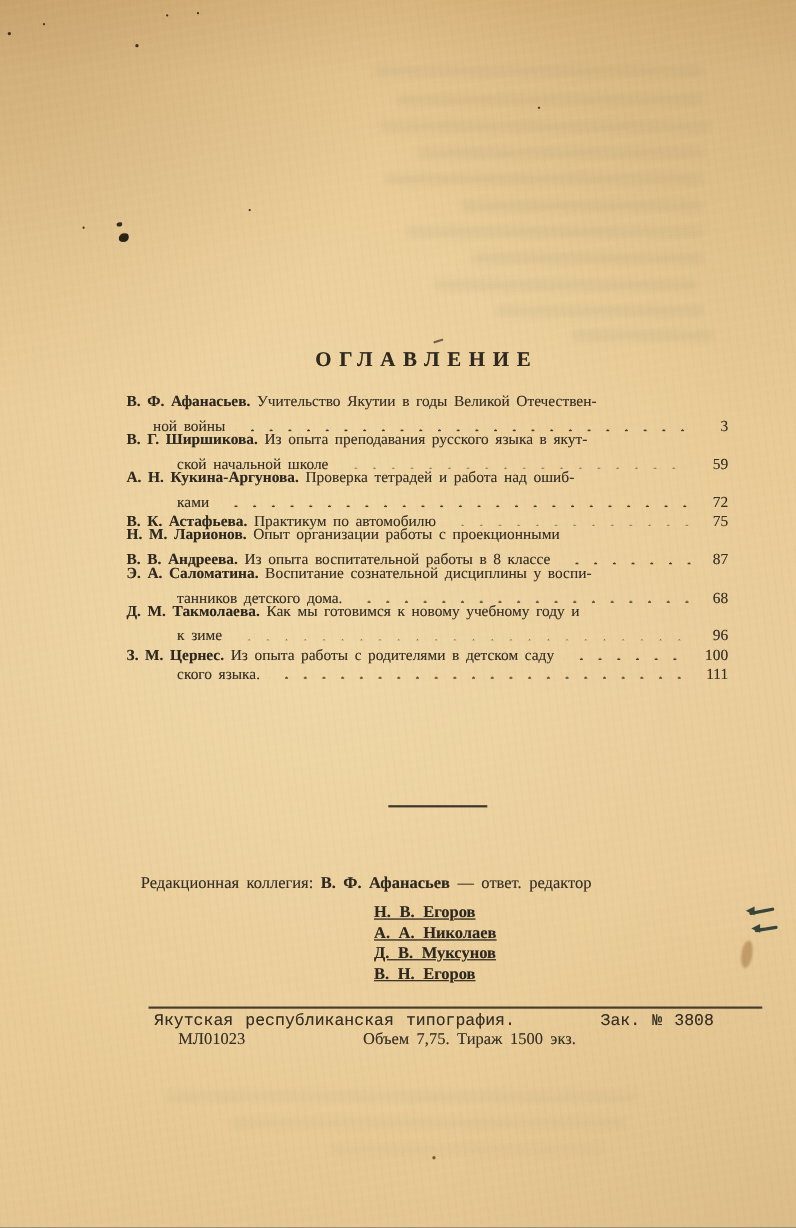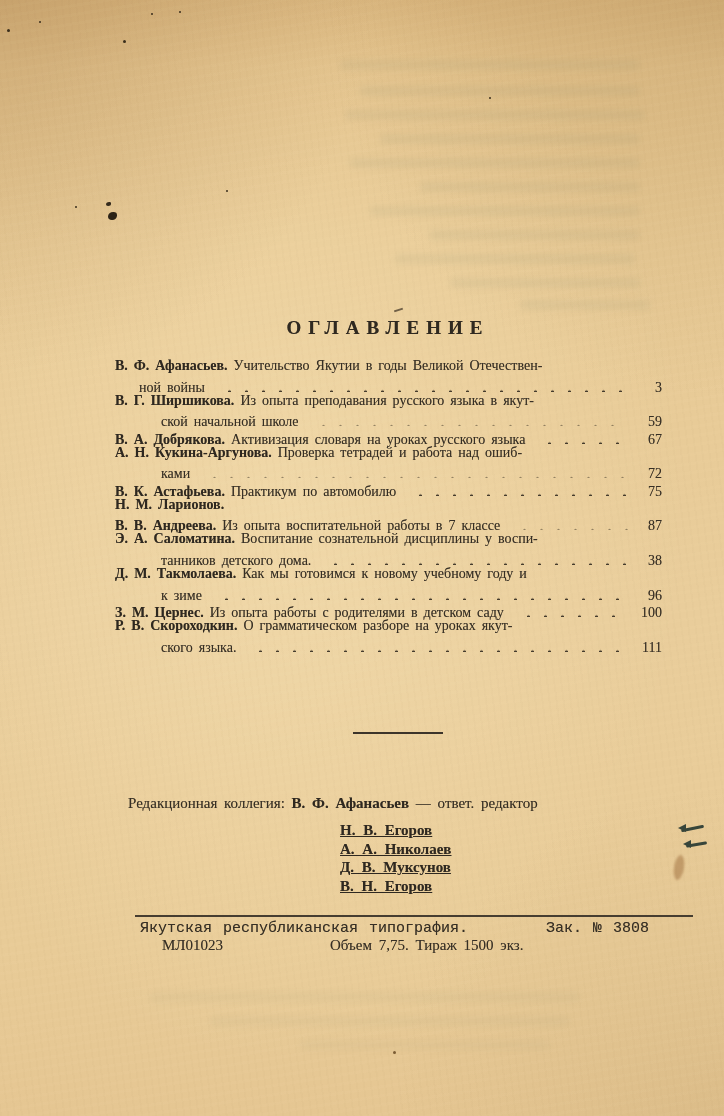--- a/index.html
+++ b/index.html
@@ -140,84 +140,74 @@
     <span class="entry-text">Из опыта преподавания русского языка в якут-</span>
 
   </div>
         <div class="toc-line indent-2">
 
     <span class="entry-text">ской начальной школе</span>
     <span class="dots"></span>
     <span class="page-num">59</span>
   </div>
         <div class="toc-line indent-0">
-    <span class="author">В. А. Добрякова.</span>
-    <span class="entry-text">Активизация словаря на уроках русского языка</span>
-    <span class="dots"></span>
-    <span class="page-num">67</span>
-  </div>
-        <div class="toc-line indent-0">
     <span class="author">А. Н. Кукина-Аргунова.</span>
     <span class="entry-text">Проверка тетрадей и работа над ошиб-</span>
 
   </div>
         <div class="toc-line indent-2">
 
     <span class="entry-text">ками</span>
     <span class="dots"></span>
     <span class="page-num">72</span>
   </div>
         <div class="toc-line indent-0">
     <span class="author">В. К. Астафьева.</span>
     <span class="entry-text">Практикум по автомобилю</span>
     <span class="dots"></span>
     <span class="page-num">75</span>
   </div>
         <div class="toc-line indent-0">
     <span class="author">Н. М. Ларионов.</span>
+    <span class="entry-text">Опыт организации работы с проекционными</span>
 
   </div>
         <div class="toc-line indent-0">
     <span class="author">В. В. Андреева.</span>
-    <span class="entry-text">Из опыта воспитательной работы в 7 классе</span>
+    <span class="entry-text">Из опыта воспитательной работы в 8 классе</span>
     <span class="dots"></span>
     <span class="page-num">87</span>
   </div>
         <div class="toc-line indent-0">
     <span class="author">Э. А. Саломатина.</span>
     <span class="entry-text">Воспитание сознательной дисциплины у воспи-</span>
 
   </div>
         <div class="toc-line indent-2">
 
     <span class="entry-text">танников детского дома.</span>
     <span class="dots"></span>
-    <span class="page-num">38</span>
+    <span class="page-num">68</span>
   </div>
         <div class="toc-line indent-0">
     <span class="author">Д. М. Такмолаева.</span>
     <span class="entry-text">Как мы готовимся к новому учебному году и</span>
 
   </div>
         <div class="toc-line indent-2">
 
     <span class="entry-text">к зиме</span>
     <span class="dots"></span>
     <span class="page-num">96</span>
   </div>
         <div class="toc-line indent-0">
     <span class="author">З. М. Цернес.</span>
     <span class="entry-text">Из опыта работы с родителями в детском саду</span>
     <span class="dots"></span>
     <span class="page-num">100</span>
-  </div>
-        <div class="toc-line indent-0">
-    <span class="author">Р. В. Скороходкин.</span>
-    <span class="entry-text">О грамматическом разборе на уроках якут-</span>
-
   </div>
         <div class="toc-line indent-2">
 
     <span class="entry-text">ского языка.</span>
     <span class="dots"></span>
     <span class="page-num">111</span>
   </div>
       </div>
   </div>
 

